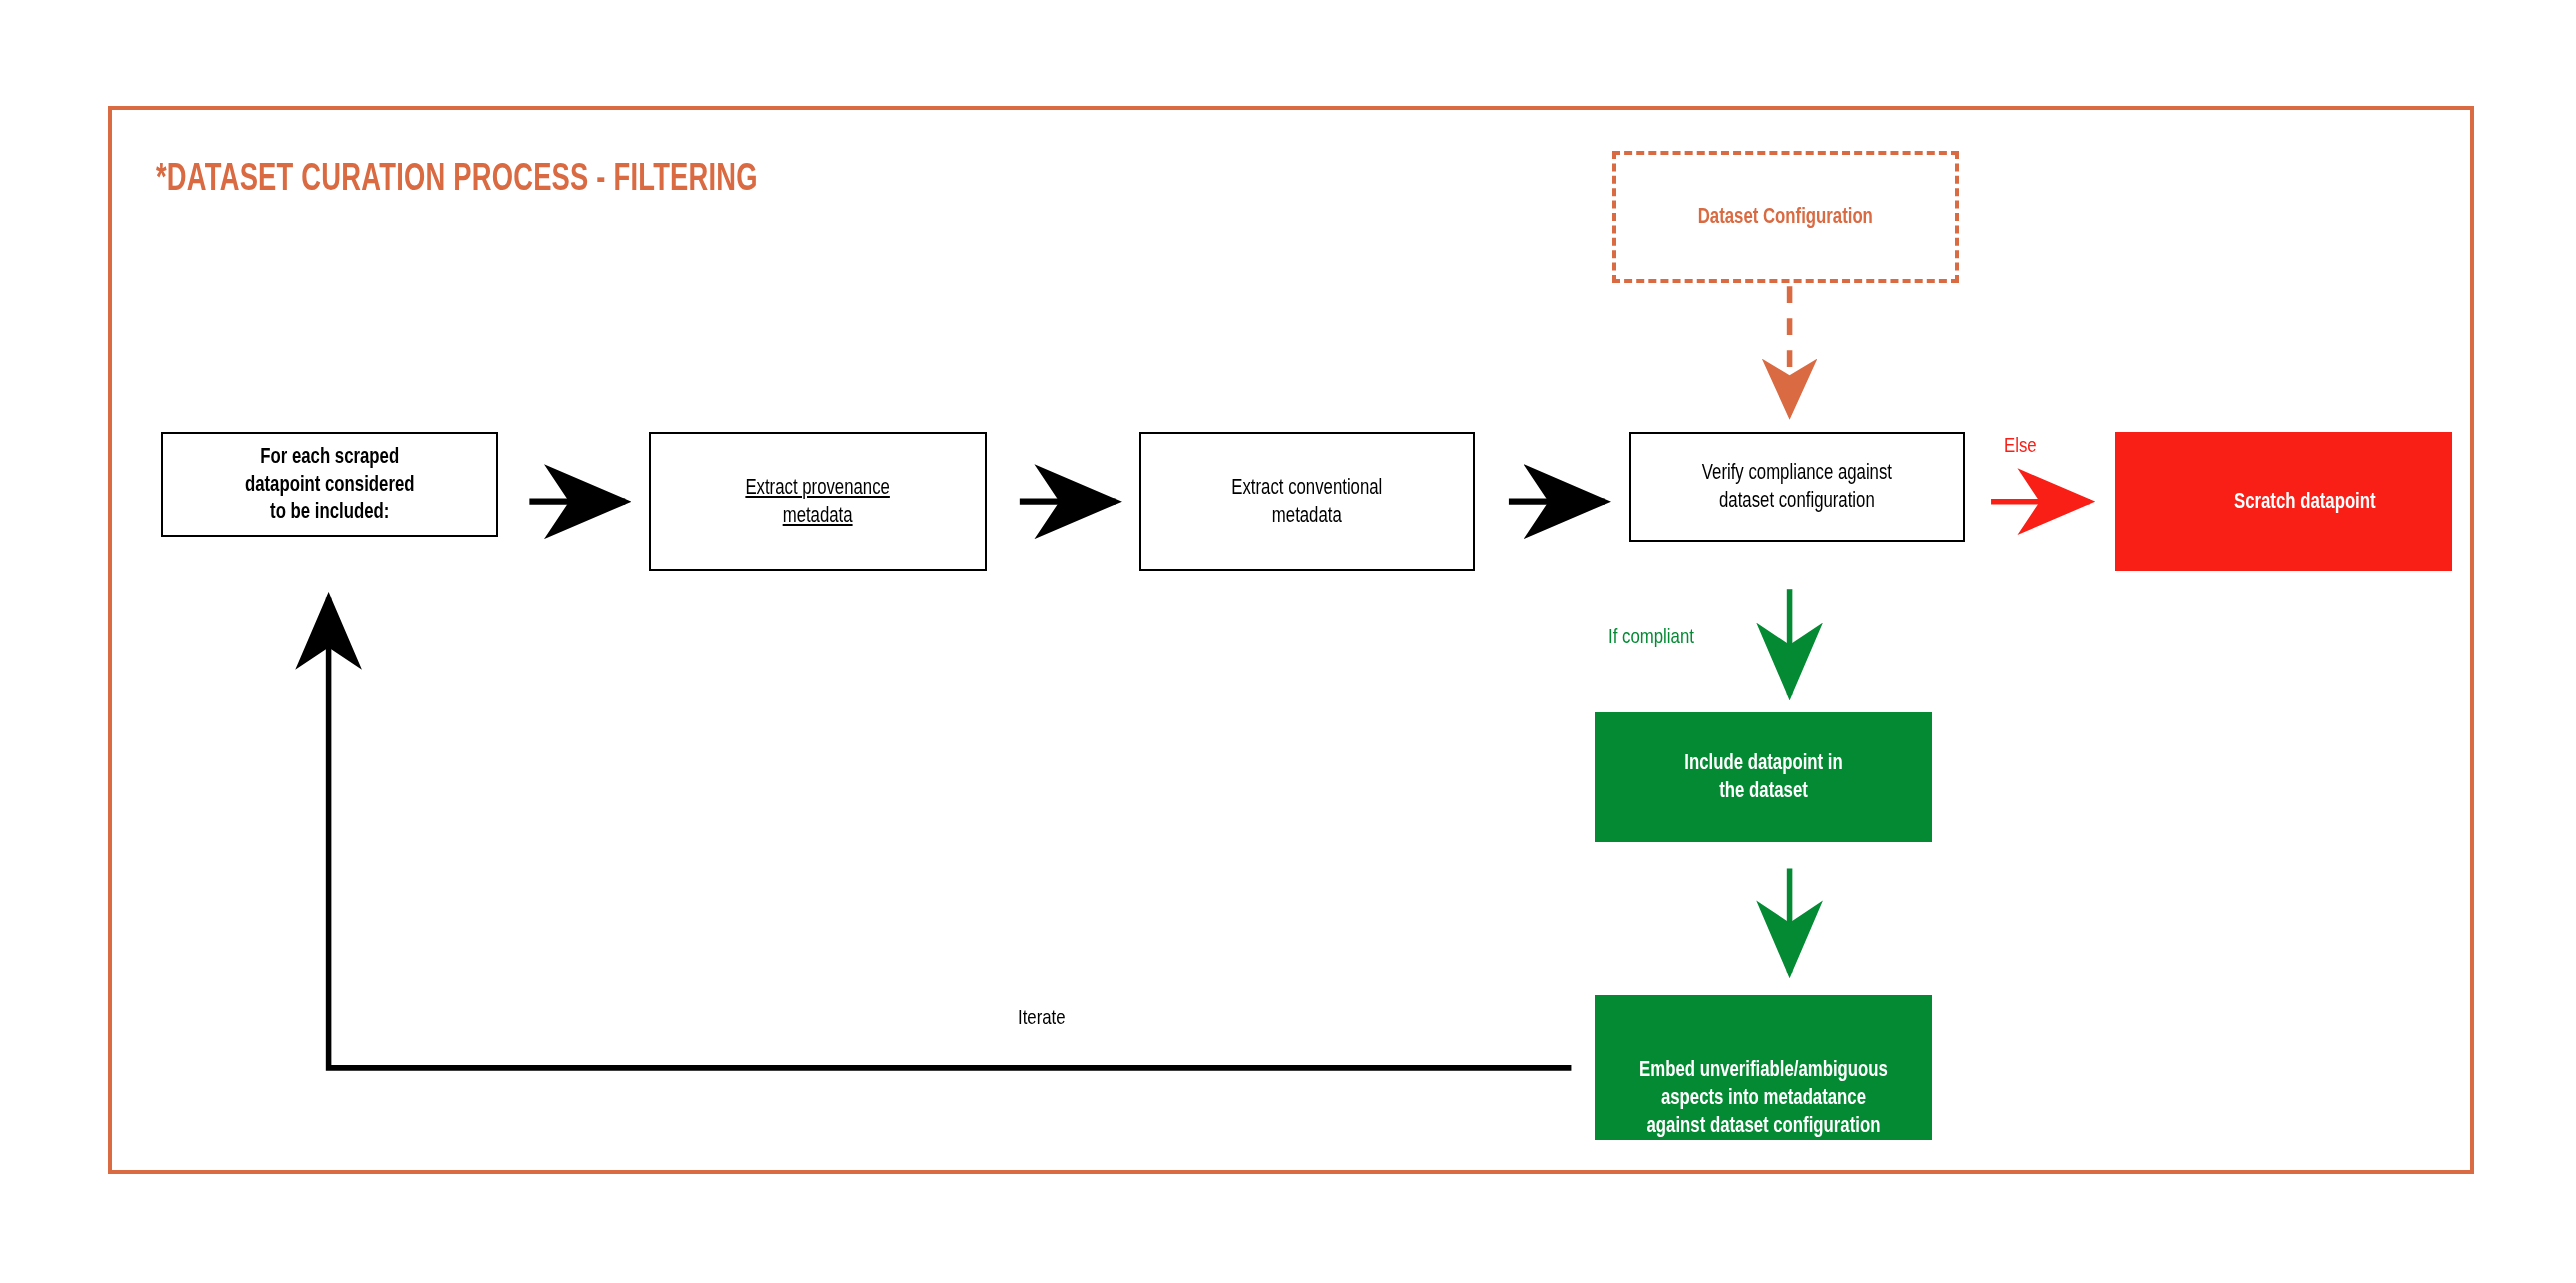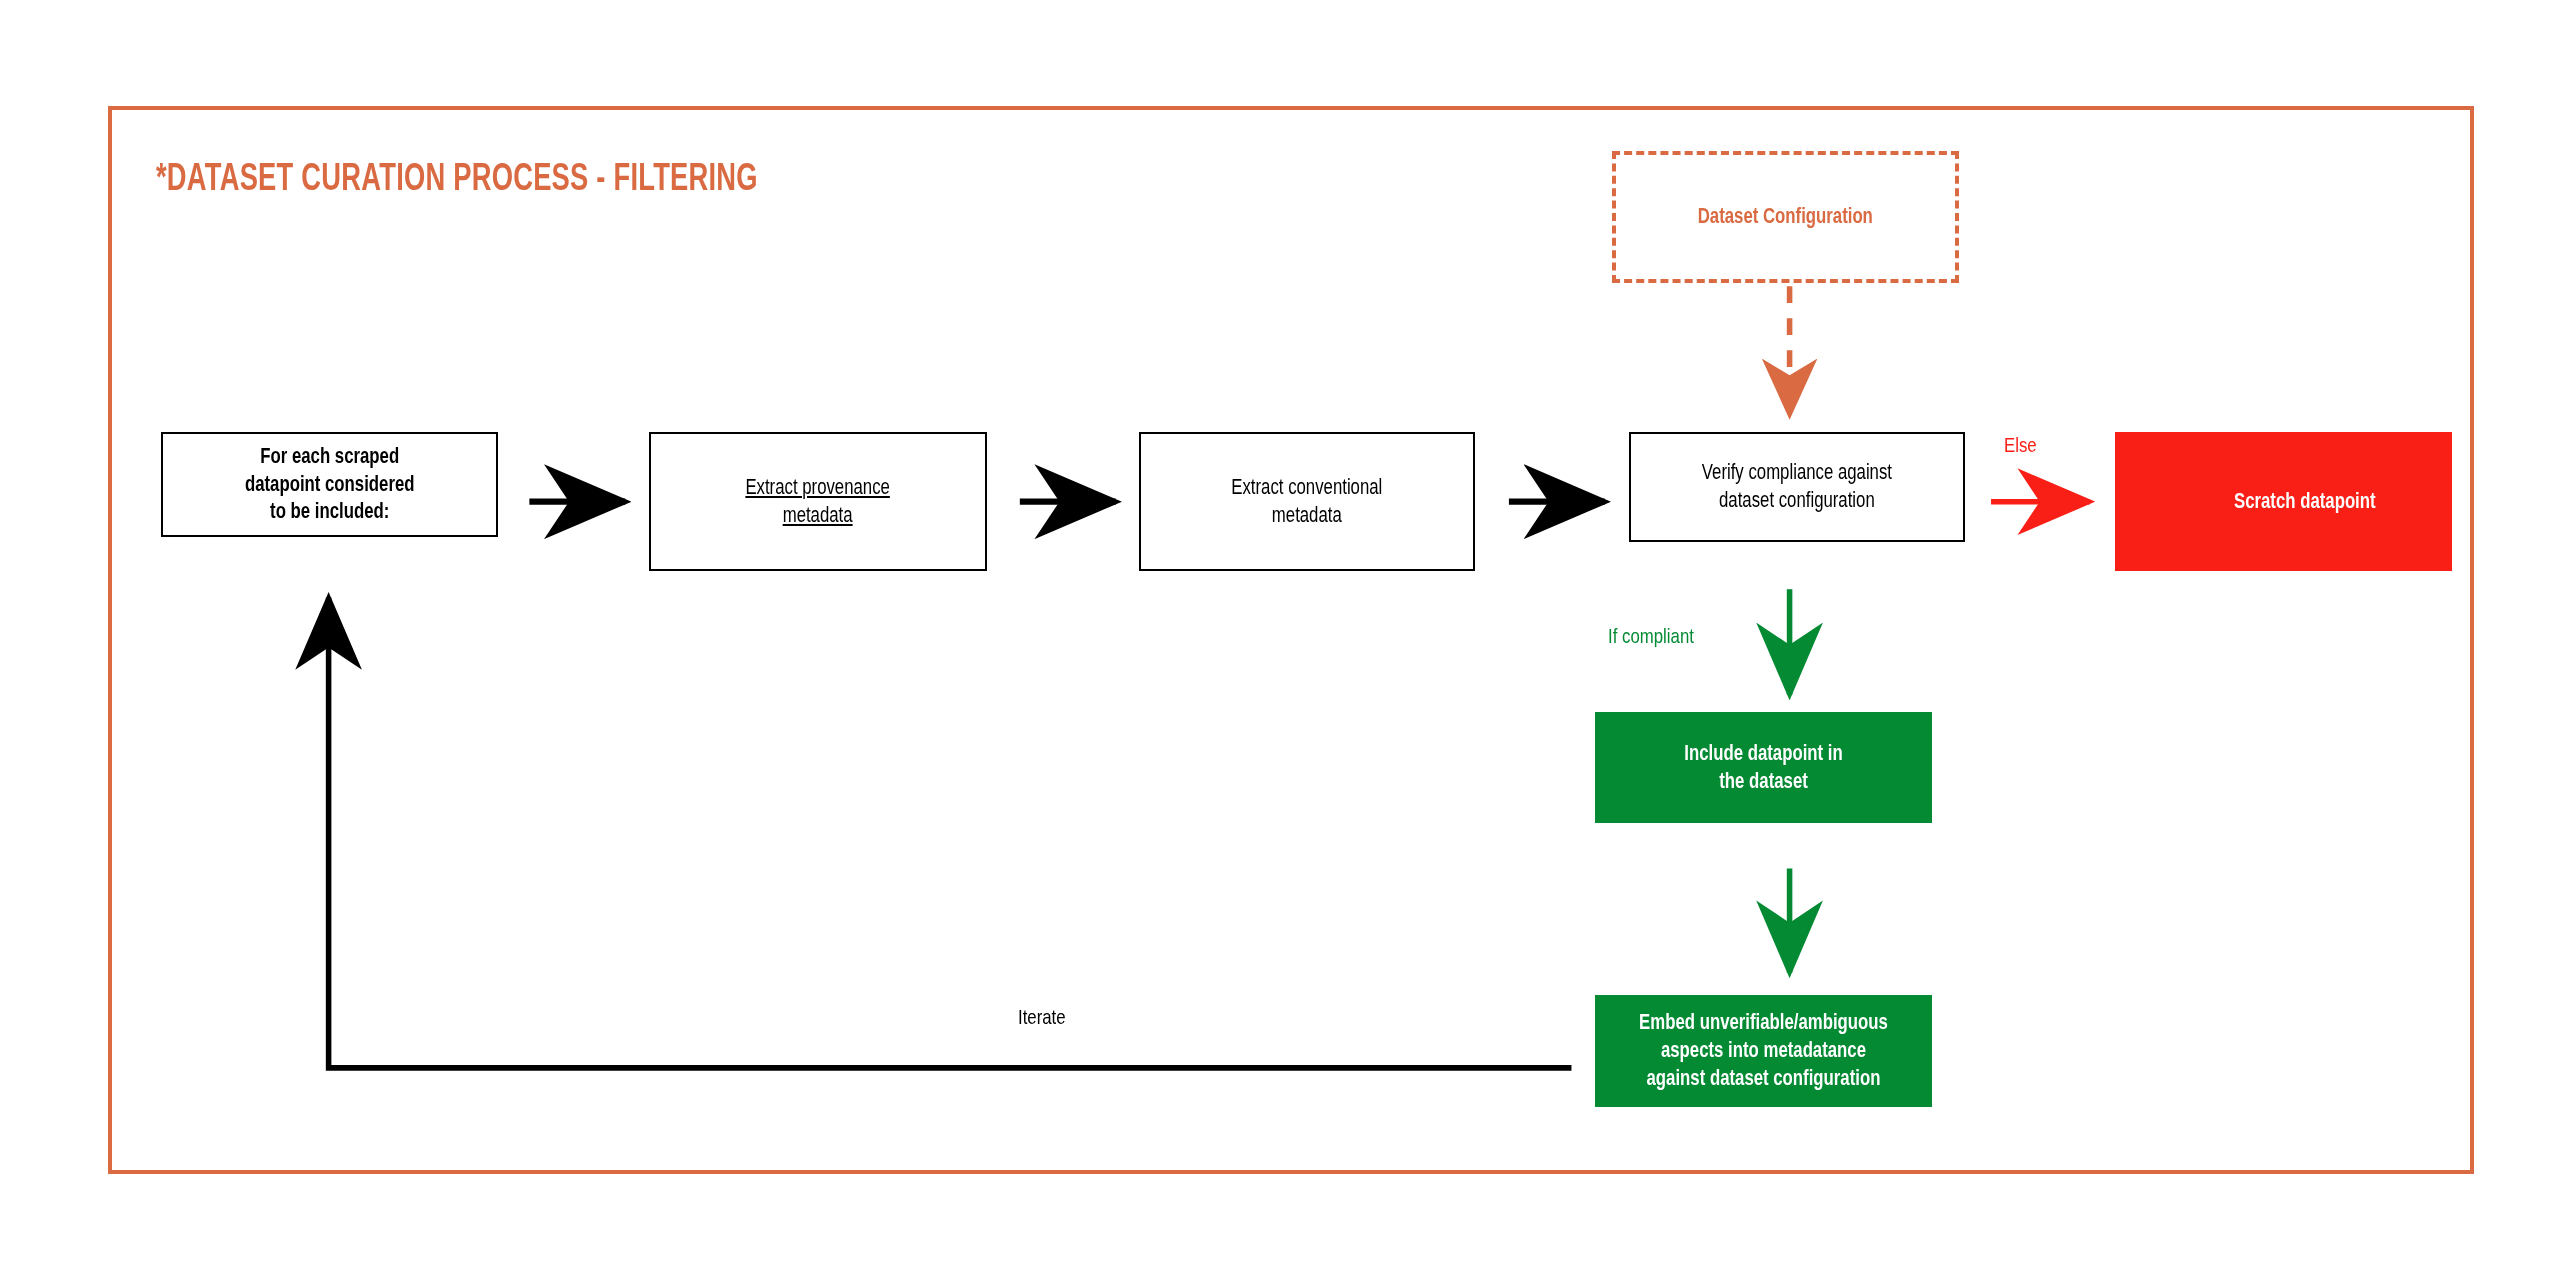--- a/index.html
+++ b/index.html
@@ -89,22 +89,22 @@
   }
   .node.dashed .txt { font-weight: bold; }
 
   
   #box-config   { left: 1612px; top: 151px;  width: 347px; height: 132px; }
   #box-foreach  { left: 161px;  top: 432px;  width: 337px; height: 105px; }
   #box-prov     { left: 649px;  top: 432px;  width: 338px; height: 139px; text-decoration: underline; }
   #box-conv     { left: 1139px; top: 432px;  width: 336px; height: 139px; }
   #box-verify   { left: 1629px; top: 432px;  width: 336px; height: 110px; }
   #box-scratch  { left: 2115px; top: 432px;  width: 337px; height: 139px; padding-left: 42px; }
-  #box-include  { left: 1595px; top: 712px; width: 337px; height: 111px; }
-  #box-embed    { left: 1595px; top: 995px; width: 337px; height: 112px; }
+  #box-include  { left: 1595px; top: 712px; width: 337px; height: 130px; }
+  #box-embed    { left: 1595px; top: 995px; width: 337px; height: 145px; align-items: flex-end; }
 
   
   .edge-label {
     position: absolute;
     font-size: 21px;
     font-weight: normal;
     white-space: nowrap;
     transform: scaleX(0.80);
     transform-origin: left center;
     line-height: 1;

